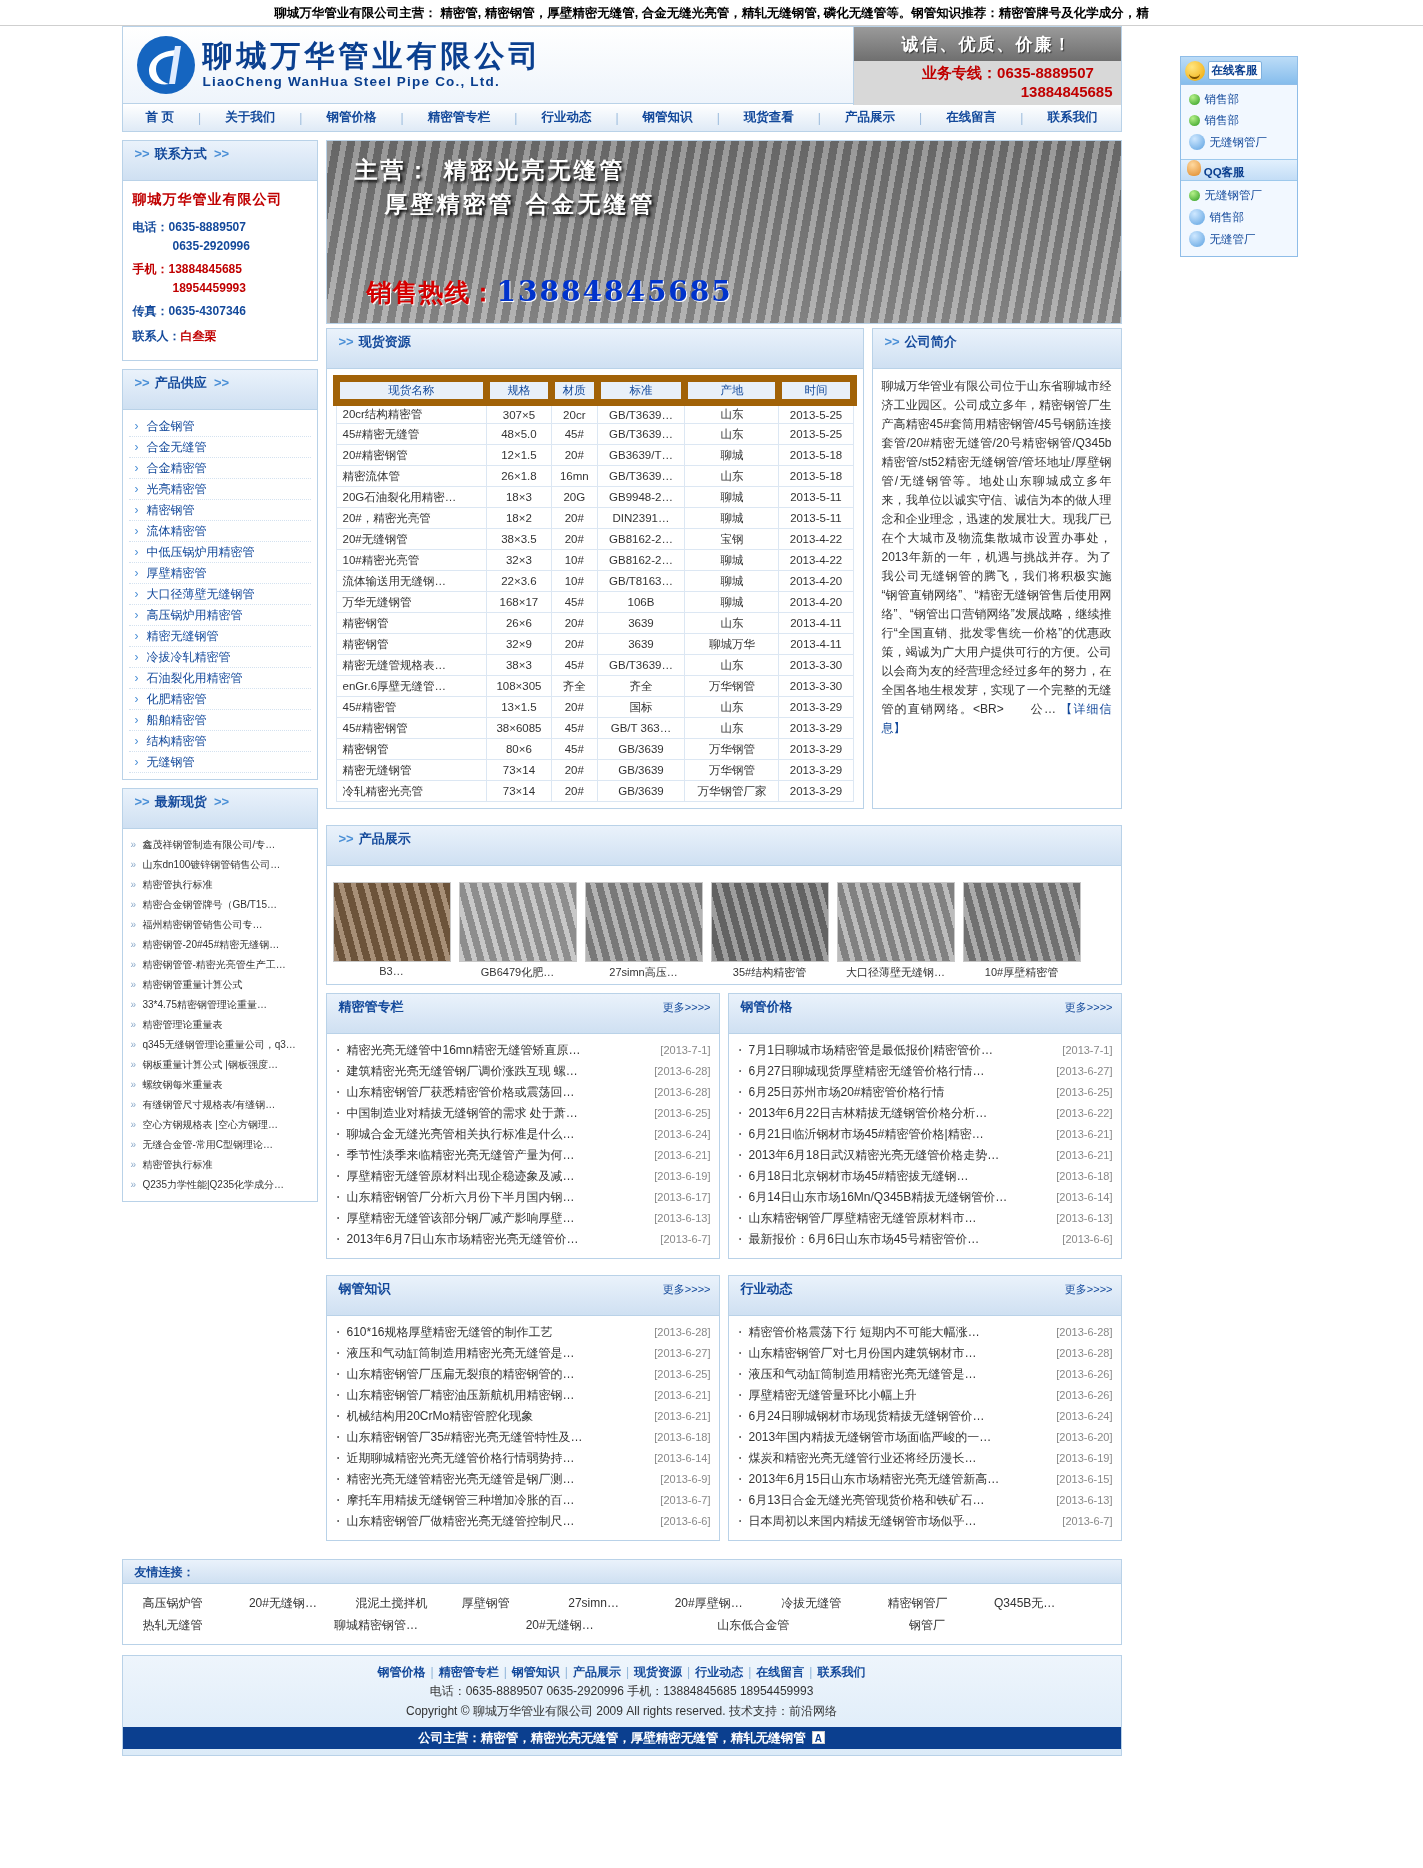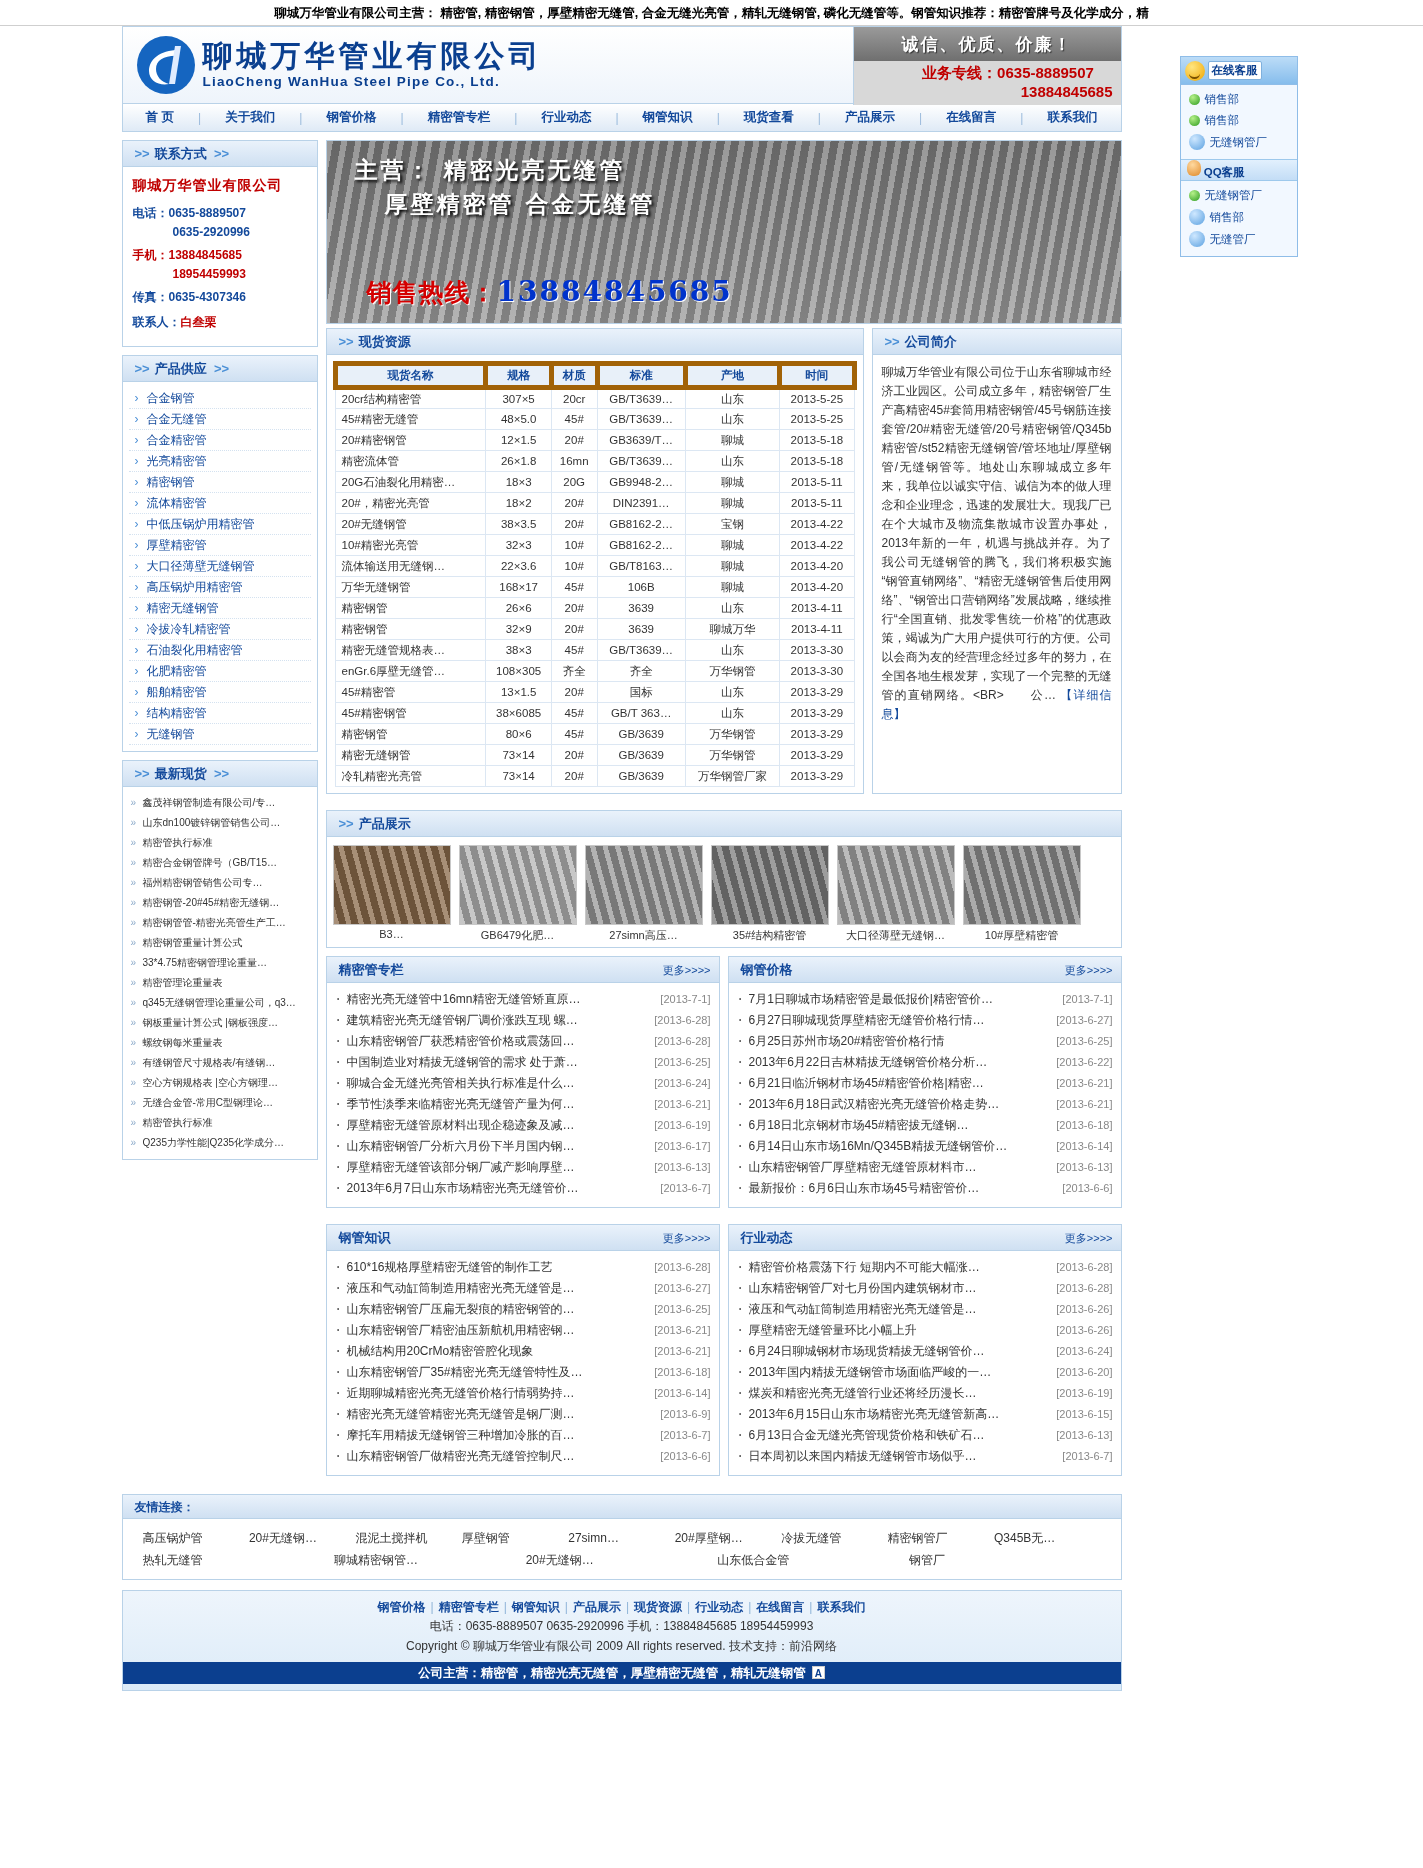--- a/index.html
+++ b/index.html
@@ -77,21 +77,21 @@
   }
   .nav .sep { color:#9bbbdc; }
 
   
   .cols { width:1000px; margin-left:10px; display:flex; gap:8px; margin-top:8px; }
   .left { width:196px; flex:0 0 196px; }
   .right { flex:1; }
 
   .panel { border:1px solid #b9d2e8; background:#fff; margin-bottom:8px; }
   .panel-h {
-    height:26px; line-height:26px;
+    height:40px; line-height:26px;
     background:linear-gradient(#eaf2fb,#cfe0f2);
     border-bottom:1px solid #b9d2e8;
     font-weight:bold; color:#13499b; font-size:13px;
     padding-left:12px;
   }
   .panel-h .arrows { color:#4a8fd6; margin-right:5px; }
   .panel-h .more { float:right; margin-right:8px; font-weight:normal; font-size:11px; color:#13499b;}
 
   .contact-box { padding:10px 8px 12px 10px; }
   .contact-title { color:#c00000; font-weight:bold; font-size:14px; margin-bottom:10px; letter-spacing:1px;}
@@ -155,32 +155,32 @@
   }
   .banner .hot .num { color:#0033cc; font-size:28px; letter-spacing:2px; }
 
   
   .midrow { display:flex; gap:8px; margin-top:4px; }
   .stock { flex:1 1 auto; width:500px; }
   .about { width:250px; flex:0 0 250px; }
 
   table.stock-t { width:100%; border-collapse:collapse; font-size:11.5px; }
   table.stock-t th {
-    background:#e8f0f9; border:5px solid #a16207; height:24px; color:#13499b; font-weight:bold;
+    background:#e8f0f9; border:7px solid #a16207; height:24px; color:#13499b; font-weight:normal;
   }
   table.stock-t td {
     border:1px solid #dce7f3; height:21px; padding:0 4px; color:#333; text-align:center;
   }
   table.stock-t td.nm { text-align:left; padding-left:6px; }
 
   .about-body { padding:8px 9px; font-size:12px; line-height:19px; color:#333; text-align:justify;}
   .about-body .more { color:#13499b; }
 
   
-  .prod-strip { display:flex; gap:8px; padding:8px 6px 4px 6px; }
+  .prod-strip { display:flex; gap:8px; padding:16px 6px 4px 6px; }
   .prod-item { width:118px; }
   .prod-img {
     width:118px; height:80px; border:1px solid #c8c8c8; overflow:hidden; position:relative;
     background:#999;
   }
   .prod-cap { font-size:11px; text-align:center; color:#333; margin-top:3px; white-space:nowrap; overflow:hidden; text-overflow:ellipsis;}
 
   
   .newsgrid { display:flex; gap:8px; margin-top:8px; }
   .newsgrid .col { flex:1; }

